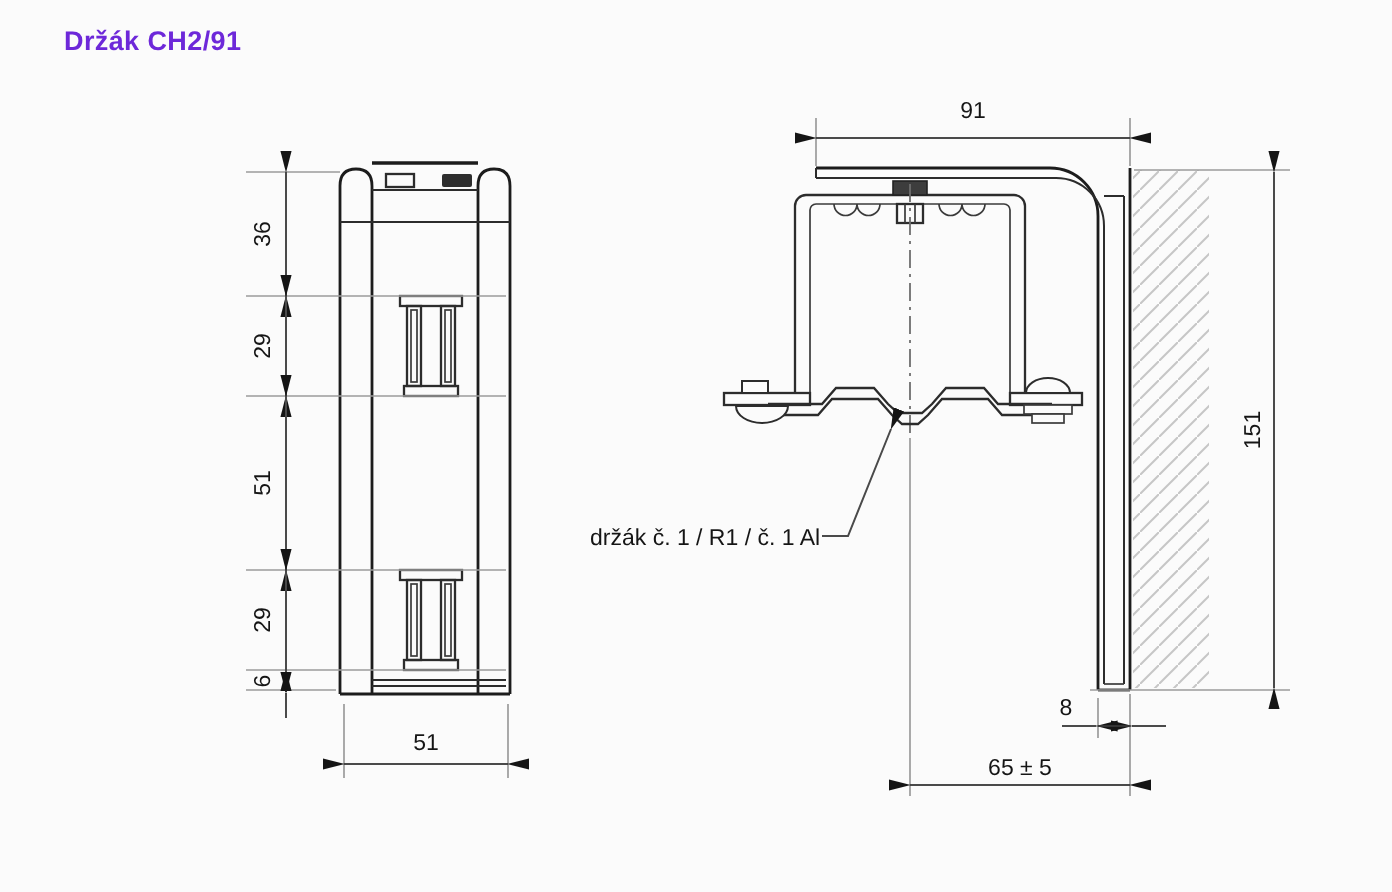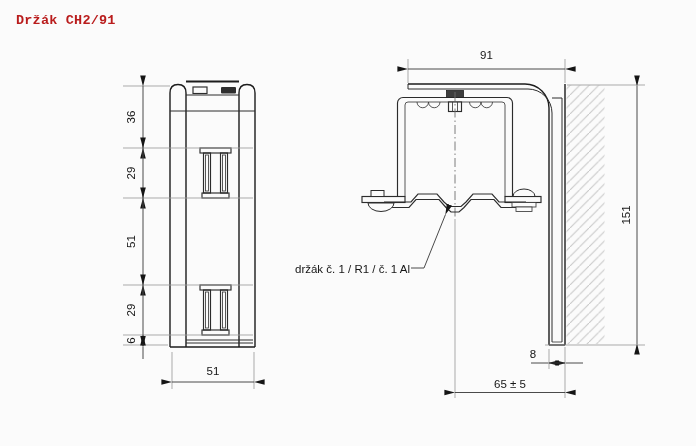--- a/index.html
+++ b/index.html
@@ -1,19 +1,19 @@
 <!DOCTYPE html>
 <html><head>
 <meta charset="utf-8">
 <style>
   html,body{margin:0;padding:0;background:#fbfbfb;}
   .stage{position:relative;width:696px;height:446px;background:#fbfbfb;overflow:hidden;
          font-family:"Liberation Sans", sans-serif;}
-  .title{position:absolute;left:16px;top:13px;font-size:13.5px;font-weight:bold;color:#b91c1c;
-         letter-spacing:.2px;font-family:Liberation Mono, monospace;}
+  .title{position:absolute;left:32px;top:13px;font-size:13.5px;font-weight:bold;color:#6d28d9;
+         letter-spacing:.2px;}
   svg{position:absolute;left:0;top:0;}
   svg text{font-family:"Liberation Sans", sans-serif;font-size:11.5px;fill:#151515;}
   .outline{stroke:#1c1c1c;stroke-width:1.4;fill:none;}
   .thick{stroke:#1c1c1c;stroke-width:1.8;fill:none;}
   .feat{stroke:#2c2c2c;stroke-width:1;fill:none;}
   .feat2{stroke:#2c2c2c;stroke-width:1.15;fill:none;}
   .thin{stroke:#3a3a3a;stroke-width:.85;fill:none;}
   .whitefill{fill:#fbfbfb;}
   .ext{stroke:#9b9b9b;stroke-width:.85;fill:none;}
   .dim{stroke:#4a4a4a;stroke-width:1;fill:none;}

